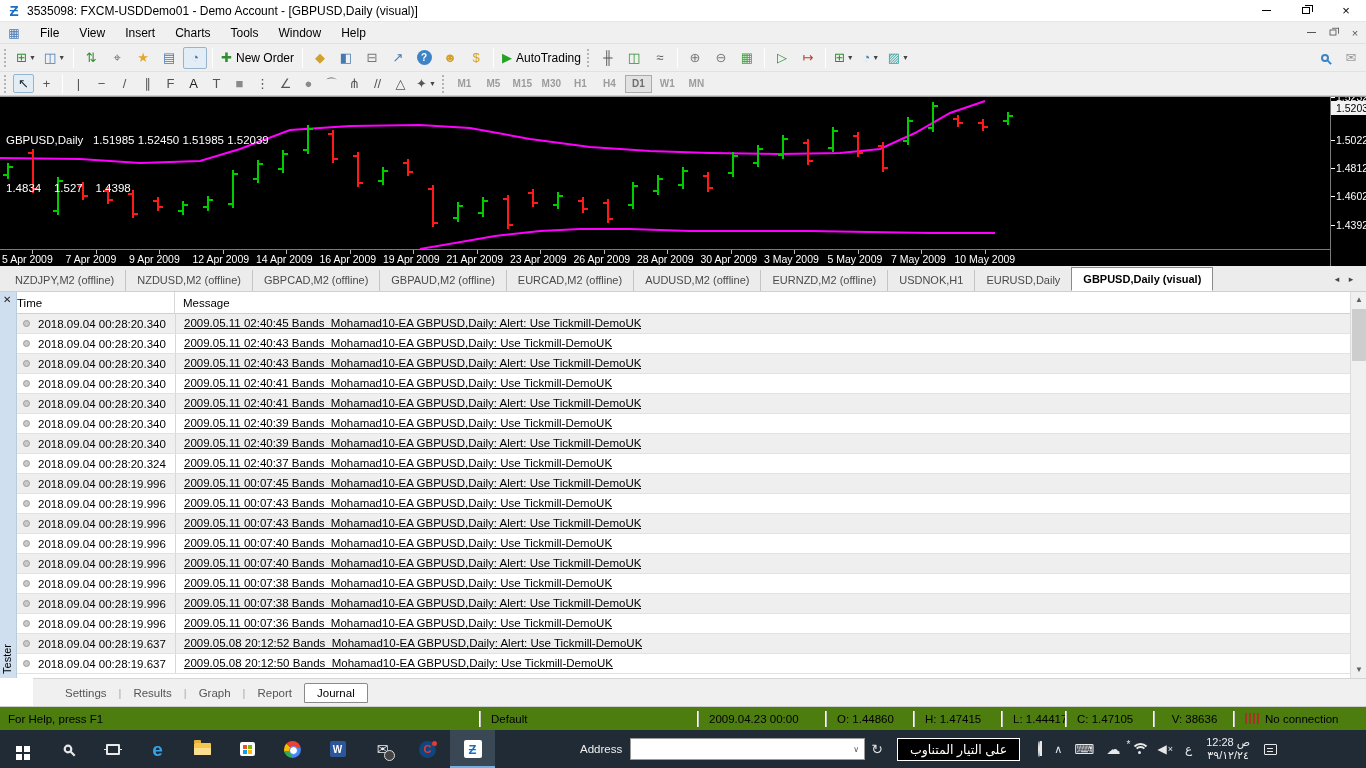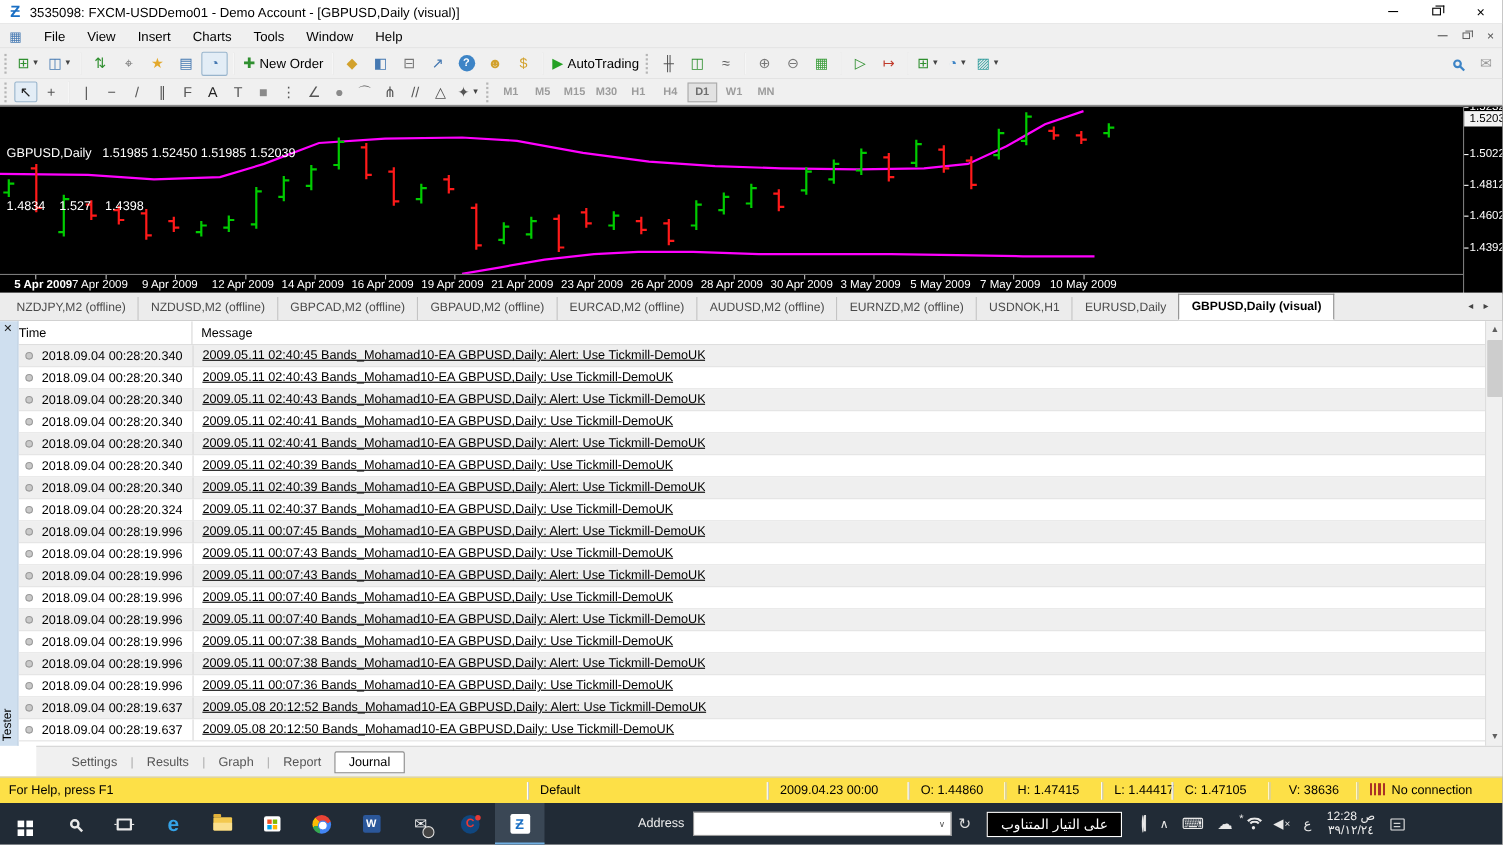--- a/index.html
+++ b/index.html
@@ -78,21 +78,21 @@
   .jmsg{border-left:1px solid #d8d8d8;padding-left:8px;height:100%;line-height:19px;overflow:hidden;text-decoration:underline;}
   #jscroll{position:absolute;right:0;top:0;width:16px;height:386px;background:#f0f0f0;border-left:1px solid #ddd;}
   .scr-arrow{position:absolute;left:0;width:16px;height:16px;color:#606060;font-size:8px;text-align:center;line-height:16px;}
   #jthumb{position:absolute;left:1px;top:17px;width:14px;height:52px;background:#cdcdcd;border-radius:1px;}
   #tester-tabs{position:absolute;left:33px;bottom:0;height:28px;right:0;background:#f0f0f0;border-top:1px solid #d5d5d5;display:flex;align-items:center;padding-left:20px;}
   .ttab{padding:3px 12px;font-size:11.5px;color:#555;}
   .ttab.active{background:#fff;border:1px solid #8a8a8a;border-radius:2px 2px 0 0;color:#000;}
   .ttab-sep{color:#aaa;font-size:11px;}
 
   
-  #statusbar{position:absolute;top:706px;left:0;width:1366px;height:24px;background:#fde047;border-top:1px solid #cfcfcf;display:flex;align-items:center;font-size:11.5px;}
+  #statusbar{position:absolute;top:706px;left:0;width:1366px;height:24px;background:#4d7c0f;border-top:1px solid #cfcfcf;display:flex;align-items:center;font-size:11.5px;}
   #status-help{padding-left:8px;flex:1;}
   .seg{border-left:1px solid #c8c8c8;box-shadow:-1px 0 0 #fff;height:16px;line-height:16px;padding:0 10px;white-space:nowrap;}
   .conn-bars{display:inline-block;width:15px;height:11px;margin-right:5px;vertical-align:-1px;background:repeating-linear-gradient(90deg,#a93226 0 2px,transparent 2px 4px);}
 
   
   #taskbar{position:absolute;top:730px;left:0;width:1366px;height:38px;background:#212b36;display:flex;align-items:center;color:#eee;font-family:"DejaVu Sans",sans-serif;}
   .tb-app{width:45px;height:38px;display:flex;align-items:center;justify-content:center;position:relative;}
   .tb-app.active{background:#3a4755;box-shadow:inset 0 -2px 0 #71b0e3;}
   .start-grid{width:6px;height:6px;background:#fff;box-shadow:8px 0 #fff,0 8px #fff,8px 8px #fff;margin:-8px 8px 0 -8px;transform:translate(4px,4px);}
   .tv-icon{width:14px;height:11px;border:2px solid #e8e8e8;border-radius:1px;box-shadow:-7px 0 0 -5px #e8e8e8,7px 0 0 -5px #e8e8e8;}
@@ -467,21 +467,21 @@
           <line x1="983" y1="22" x2="983" y2="34" stroke="#ff1a1a" stroke-width="2"></line>
           <line x1="978" y1="26" x2="983" y2="26" stroke="#ff1a1a" stroke-width="2"></line>
           <line x1="983" y1="30" x2="988" y2="30" stroke="#ff1a1a" stroke-width="2"></line>
           <line x1="1008" y1="15" x2="1008" y2="28" stroke="#00cc00" stroke-width="2"></line>
           <line x1="1003" y1="24" x2="1008" y2="24" stroke="#00cc00" stroke-width="2"></line>
           <line x1="1008" y1="19" x2="1013" y2="19" stroke="#00cc00" stroke-width="2"></line>
         </svg>
     </div>
     <div id="date-axis">
         <div class="date-tick" style="left: 32px;"></div>
-        <div class="date-lbl" style="left: 13px; font-weight: bold;">5 Apr 2009</div>
+        <div class="date-lbl" style="left: 2px;">5 Apr 2009</div>
         <div class="date-tick" style="left: 95.5px;"></div>
         <div class="date-lbl" style="left: 65.5px;">7 Apr 2009</div>
         <div class="date-tick" style="left: 159px;"></div>
         <div class="date-lbl" style="left: 129px;">9 Apr 2009</div>
         <div class="date-tick" style="left: 222.5px;"></div>
         <div class="date-lbl" style="left: 192.5px;">12 Apr 2009</div>
         <div class="date-tick" style="left: 286px;"></div>
         <div class="date-lbl" style="left: 256px;">14 Apr 2009</div>
         <div class="date-tick" style="left: 349.5px;"></div>
         <div class="date-lbl" style="left: 319.5px;">16 Apr 2009</div>

